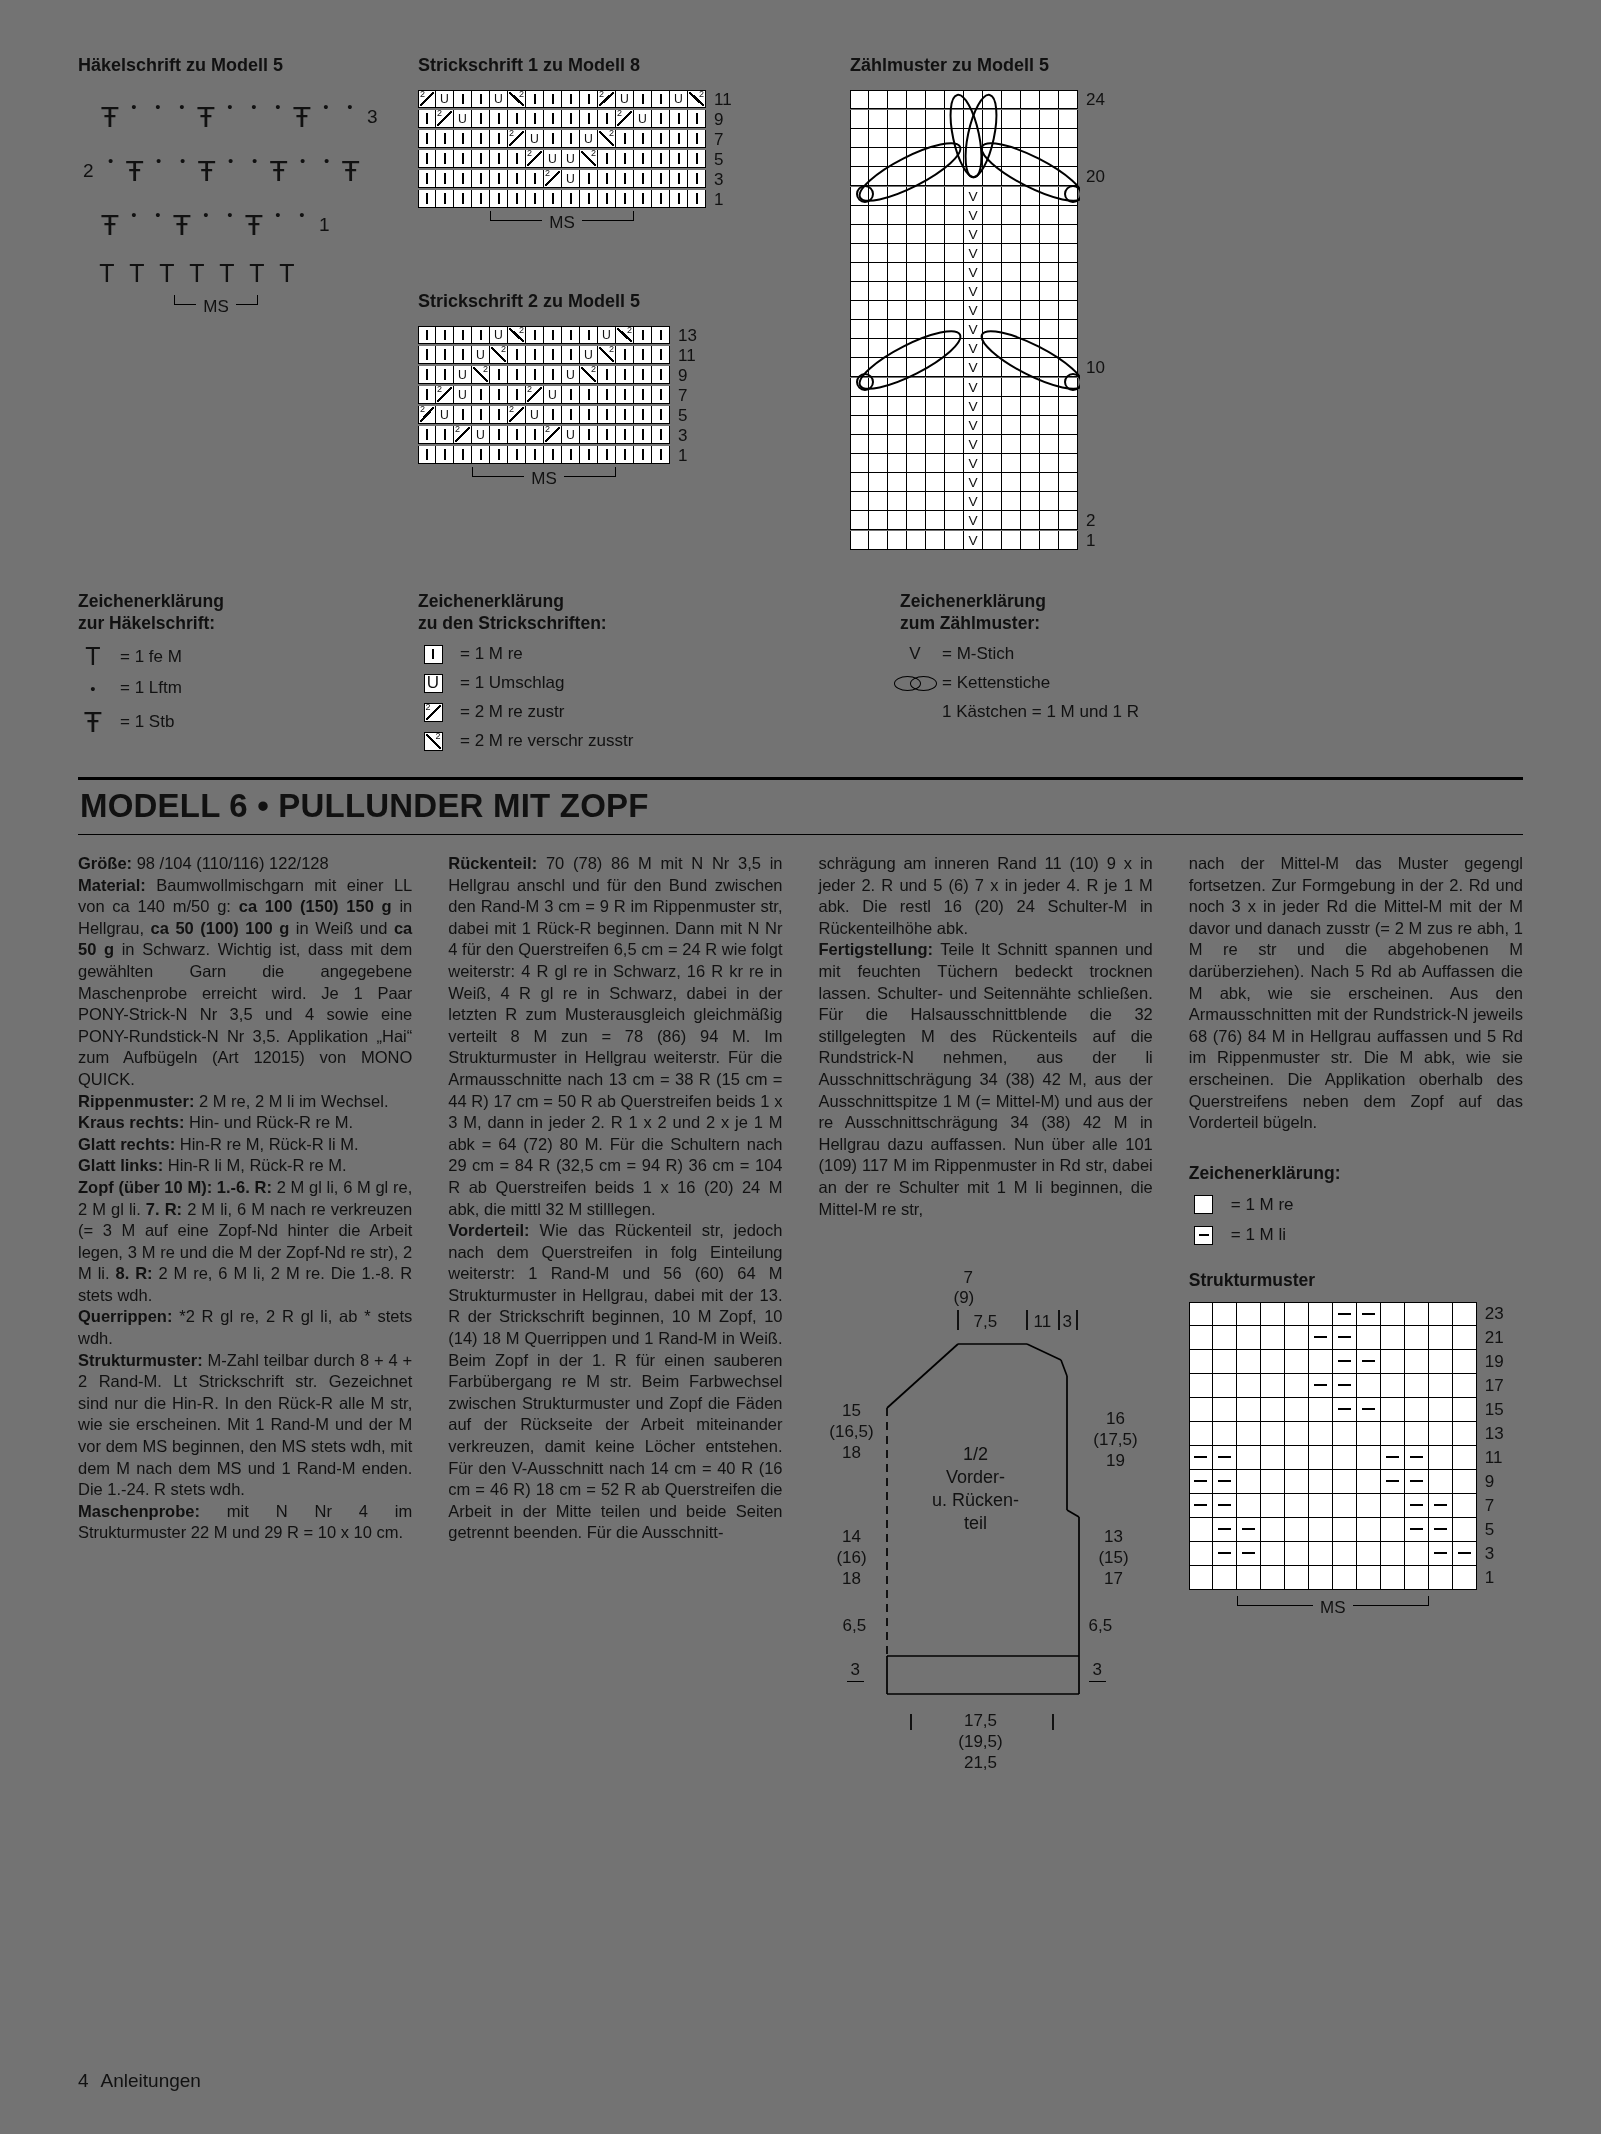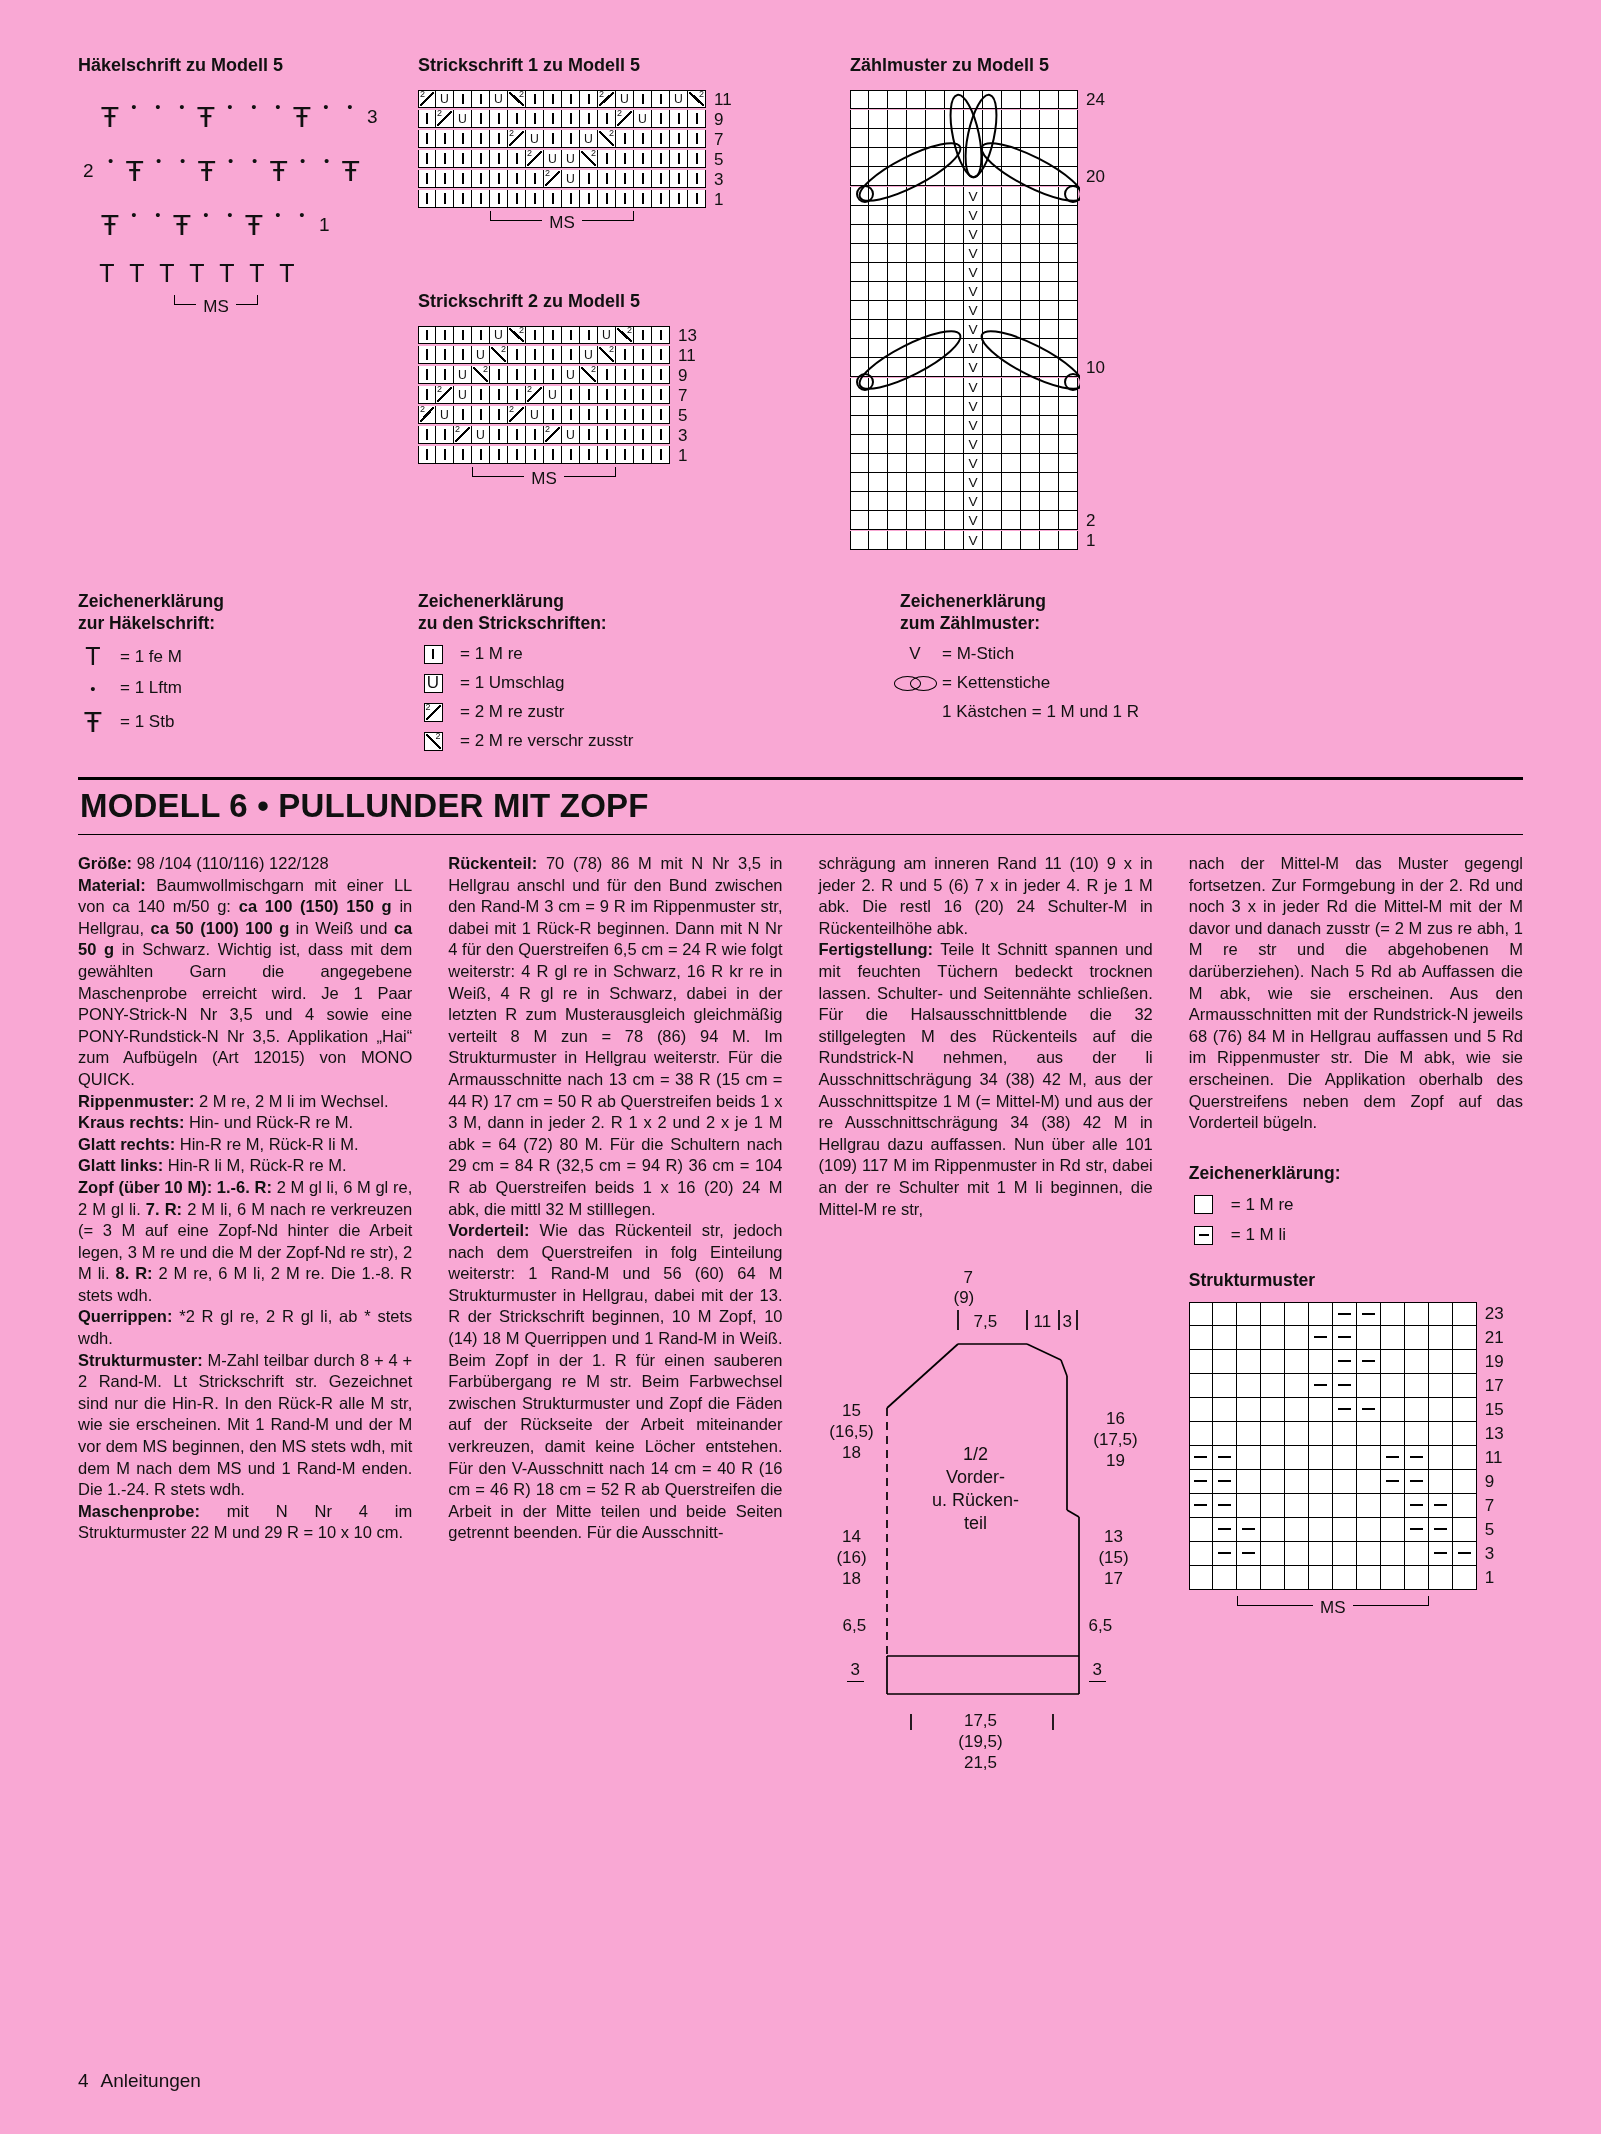--- a/index.html
+++ b/index.html
@@ -1,17 +1,17 @@
 <!DOCTYPE html>
 <html lang="de"><head>
 <meta charset="utf-8">
 <style>
   html,body{margin:0;padding:0;background:#e8e8e8;}
   body{font-family:"Liberation Sans","DejaVu Sans",sans-serif;color:#111;}
-  .page{position:relative;width:1601px;height:2134px;background:#f9a8d4;margin:0 auto;
+  .page{position:relative;width:1601px;height:2134px;background:#737373;margin:0 auto;
         box-sizing:border-box;padding:55px 78px;overflow:hidden;}
 
   
   .top-section{display:grid;grid-template-columns:340px 432px 1fr;grid-template-rows:505px auto;}
   .ctitle{font-size:18px;font-weight:bold;margin:0 0 14px 0;}
 
   
   .kchart{--cs:18px;display:block;}
   .kgrid{display:inline-block;}
   .krow{display:flex;}
@@ -154,21 +154,21 @@
           </div>
           <div class="ms haekel-ms">
             <span class="seg l"></span>
             <span class="lbl">MS</span>
             <span class="seg r"></span>
           </div>
         </div>
     </div>
 
     <div>
-      <div class="ctitle">Strickschrift 1 zu Modell 5</div>
+      <div class="ctitle">Strickschrift 1 zu Modell 8</div>
       <div id="ss1" class="kchart" style="--cs: 18px;"><div class="kgrid"><div class="krow">
               <span class="kcell kc-Z"></span>
               <span class="kcell kc-U">U</span>
               <span class="kcell kc-I"></span>
               <span class="kcell kc-I"></span>
               <span class="kcell kc-U">U</span>
               <span class="kcell kc-V"></span>
               <span class="kcell kc-I"></span>
               <span class="kcell kc-I"></span>
               <span class="kcell kc-I"></span>

